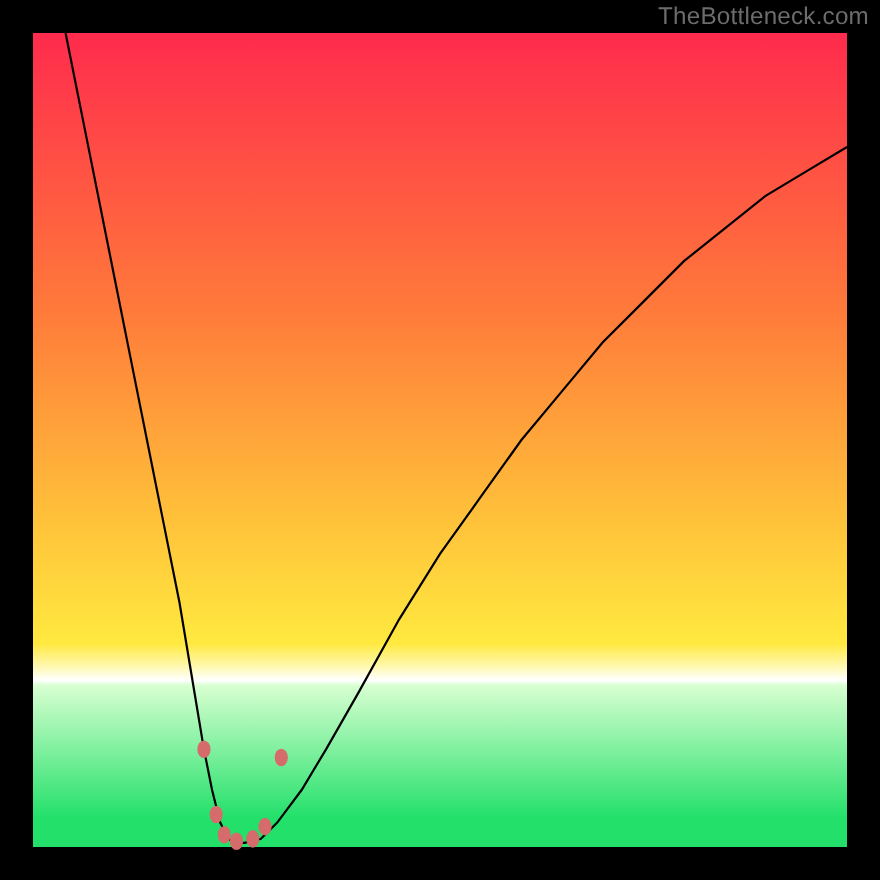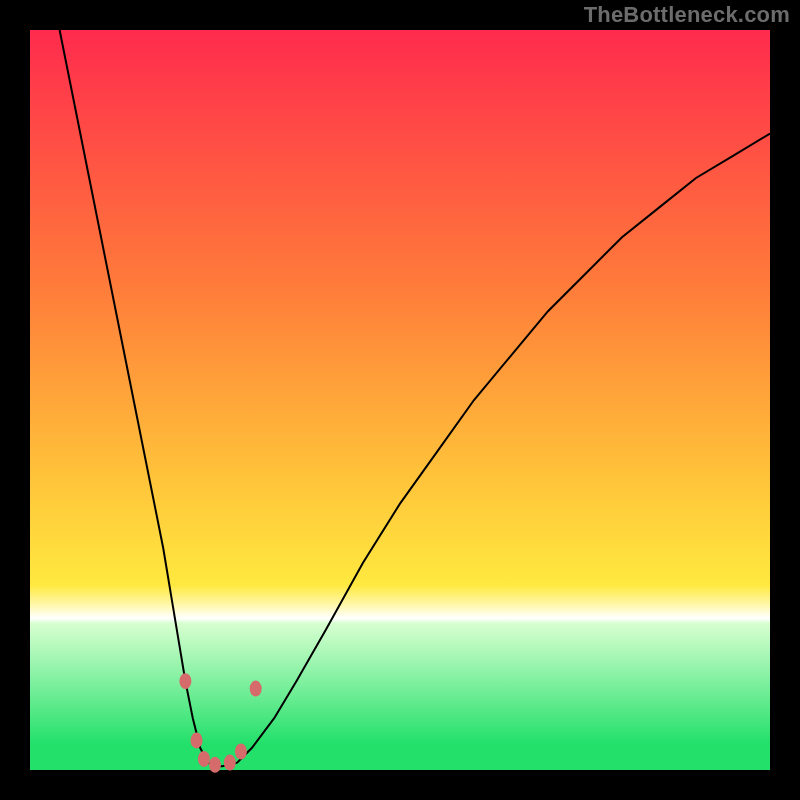--- a/index.html
+++ b/index.html
@@ -38,21 +38,21 @@
       var(--c7) 96.5%,
       var(--c7) 100%
     );
   }
   .watermark {
     position: absolute;
     top: 2px;
     right: 10px;
     color: #6c6c6c;
     font-size: 22px;
-    font-weight: 700;
+    font-weight: 400;
     letter-spacing: 0.2px;
   }
   svg.curve {
     position: absolute;
     left: 0;
     top: 0;
     width: 740px;
     height: 740px;
     overflow: visible;
   }

